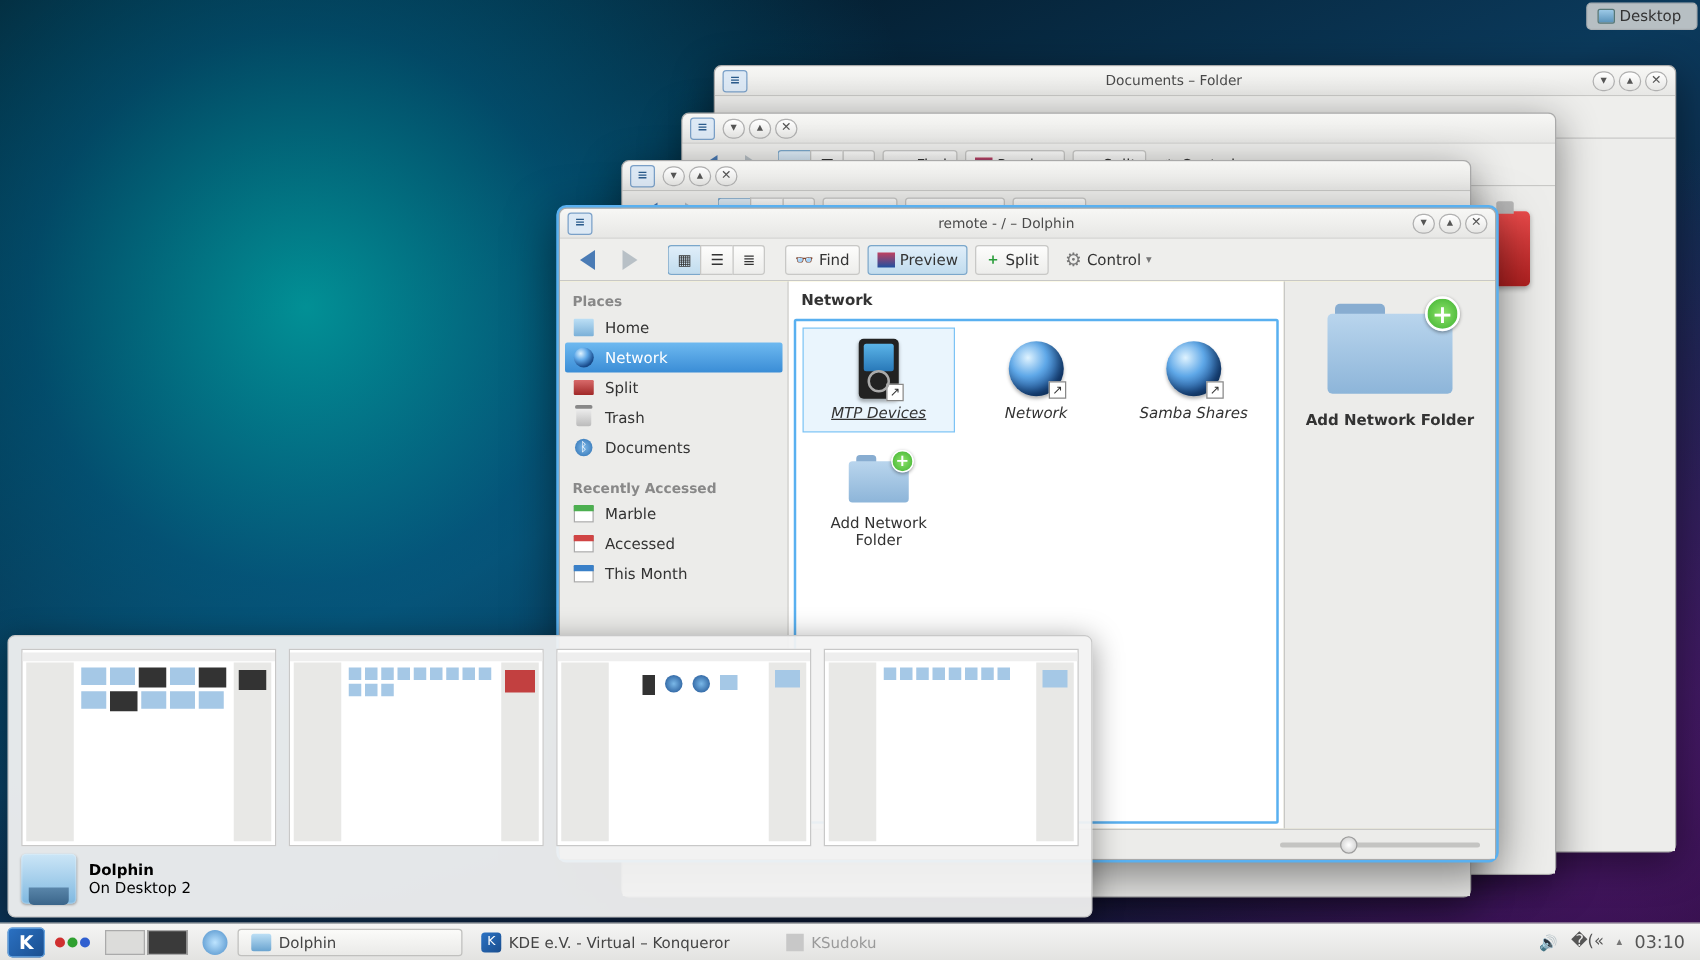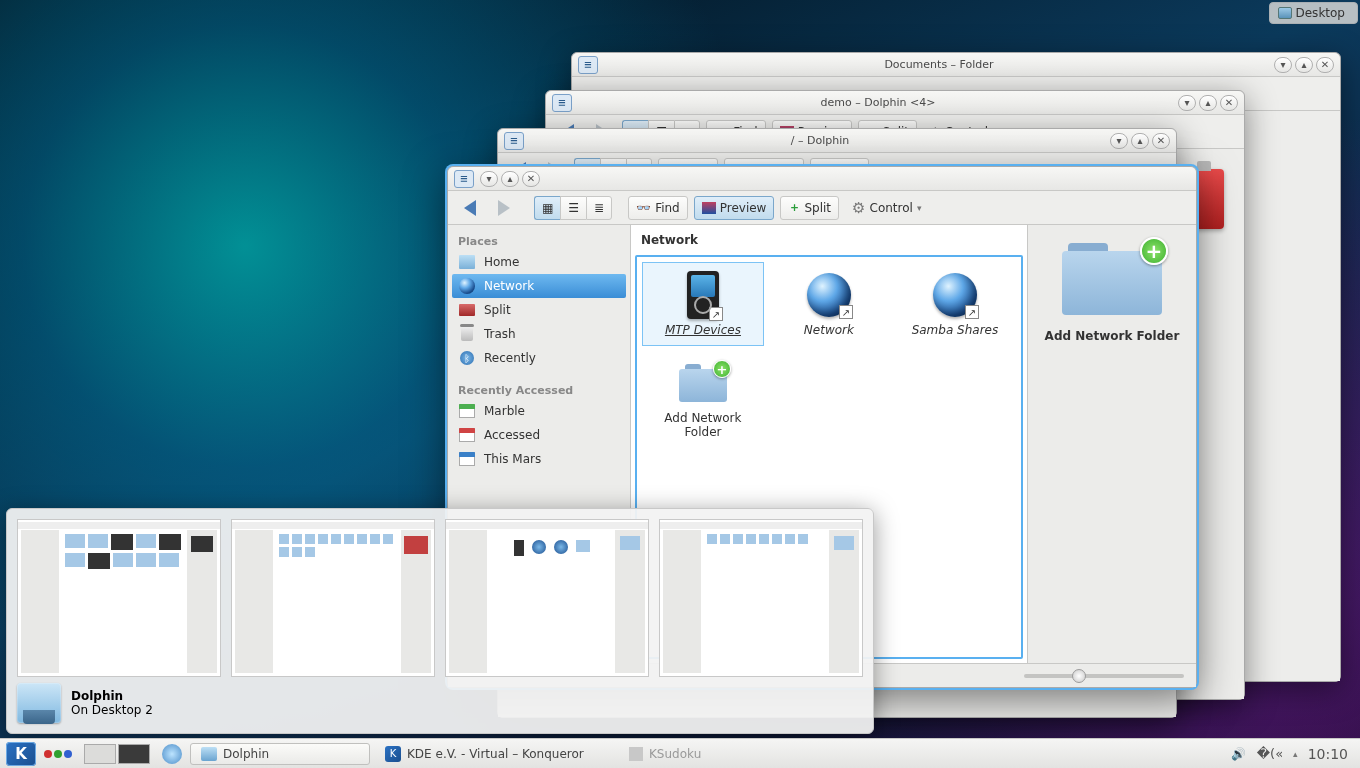--- a/index.html
+++ b/index.html
@@ -155,21 +155,20 @@
   </div>
   <div class="toolbar"></div>
   <div class="body">
       <div style="flex:1;background:#ededeb"></div>
     </div>
 </div>
 
 <div class="win" style="left:545px; top:90px; width:700px; height:610px;">
   <div class="titlebar">
     <span class="winicon">≡</span>
-    <span class="wintitle">demo – Dolphin &lt;4&gt;</span>
     <span class="winbtns">
       <span class="wbtn">▾</span>
       <span class="wbtn">▴</span>
       <span class="wbtn">✕</span>
     </span>
   </div>
   <div class="toolbar">
     <div class="navbtn">
         <div class="arrow left"></div>
       </div>
@@ -203,79 +202,79 @@
       <div style="width:50px;margin:20px 10px 0 0;">
         <div style="width:40px;height:60px;background:linear-gradient(#e84a4a,#b02020);border-radius:4px;position:relative;box-shadow:0 2px 4px rgba(0,0,0,0.3);">
           <div style="position:absolute;top:-8px;left:50%;transform:translateX(-50%);width:14px;height:10px;background:#b8b8b8;border-radius:2px 2px 0 0;"></div>
         </div>
       </div>
     </div>
   </div>
 </div>
 
 <div class="win" style="left:497px; top:128px; width:680px; height:590px;">
-  <div class="titlebar">
-    <span class="winicon">≡</span>
-    <span class="wintitle">/ – Dolphin</span>
-    <span class="winbtns">
-      <span class="wbtn">▾</span>
-      <span class="wbtn">▴</span>
-      <span class="wbtn">✕</span>
-    </span>
-  </div>
-  <div class="toolbar">
-    <div class="navbtn">
-        <div class="arrow left"></div>
-      </div>
-    <div class="navbtn">
-        <div class="arrow right"></div>
-      </div>
-    <div class="tgrp">
-      <div class="tbtn active">▦</div>
-      <div class="tbtn">☰</div>
-      <div class="tbtn">≣</div>
-    </div>
-    <div class="tbtn">
-        <span>👓</span>
-        <span>Find</span>
-      </div>
-    <div class="tbtn">
-        <span style="width:14px;height:12px;background:linear-gradient(#c04060,#2050a0);"></span>
-        <span>Preview</span>
-      </div>
-    <div class="tbtn">
-        <span style="color:#2a9d3a;font-weight:bold">＋</span>
-        <span>Split</span>
-      </div>
-    <div class="tbtn" style="border:none;background:none">
-        <span style="color:#777">⚙</span>
-        <span>Control</span>
-      </div>
-  </div>
-  <div class="body">
-      <div style="flex:1;background:#ededeb"></div>
-    </div>
-</div>
-
-<div class="win" style="left:447px; top:166px; width:750px; height:522px; box-shadow: 0 0 0 2px #59b0f0, 0 12px 40px rgba(0,0,0,0.5);">
   <div class="titlebar">
     <span class="winicon">≡</span>
     <span class="winbtns">
       <span class="wbtn">▾</span>
       <span class="wbtn">▴</span>
       <span class="wbtn">✕</span>
     </span>
   </div>
   <div class="toolbar">
     <div class="navbtn">
         <div class="arrow left"></div>
       </div>
     <div class="navbtn">
         <div class="arrow right"></div>
       </div>
+    <div class="tgrp">
+      <div class="tbtn active">▦</div>
+      <div class="tbtn">☰</div>
+      <div class="tbtn">≣</div>
+    </div>
+    <div class="tbtn">
+        <span>👓</span>
+        <span>Find</span>
+      </div>
+    <div class="tbtn">
+        <span style="width:14px;height:12px;background:linear-gradient(#c04060,#2050a0);"></span>
+        <span>Preview</span>
+      </div>
+    <div class="tbtn">
+        <span style="color:#2a9d3a;font-weight:bold">＋</span>
+        <span>Split</span>
+      </div>
+    <div class="tbtn" style="border:none;background:none">
+        <span style="color:#777">⚙</span>
+        <span>Control</span>
+      </div>
+  </div>
+  <div class="body">
+      <div style="flex:1;background:#ededeb"></div>
+    </div>
+</div>
+
+<div class="win" style="left:447px; top:166px; width:750px; height:522px; box-shadow: 0 0 0 2px #59b0f0, 0 12px 40px rgba(0,0,0,0.5);">
+  <div class="titlebar">
+    <span class="winicon">≡</span>
+    <span class="wintitle">remote - / – Dolphin</span>
+    <span class="winbtns">
+      <span class="wbtn">▾</span>
+      <span class="wbtn">▴</span>
+      <span class="wbtn">✕</span>
+    </span>
+  </div>
+  <div class="toolbar">
+    <div class="navbtn">
+        <div class="arrow left"></div>
+      </div>
+    <div class="navbtn">
+        <div class="arrow right"></div>
+      </div>
     <div style="width:4px"></div>
     <div class="tgrp">
       <div class="tbtn active">▦</div>
       <div class="tbtn">☰</div>
       <div class="tbtn">≣</div>
     </div>
     <div style="width:4px"></div>
     <div class="tbtn">
         <span>👓</span>
         <span>Find</span>
@@ -319,41 +318,41 @@
       <div class="pitem">
           <span class="pi">
             <span class="ic-trash"></span>
           </span>
           <span>Trash</span>
         </div>
       <div class="pitem">
           <span class="pi">
             <span class="ic-bt">ᛒ</span>
           </span>
-          <span>Recently</span>
+          <span>Documents</span>
         </div>
 
       <div class="panelhdr" style="margin-top:10px">Recently Accessed</div>
       <div class="pitem">
           <span class="pi">
             <span class="ic-cal t"></span>
           </span>
           <span>Marble</span>
         </div>
       <div class="pitem">
           <span class="pi">
             <span class="ic-cal y"></span>
           </span>
           <span>Accessed</span>
         </div>
       <div class="pitem">
           <span class="pi">
             <span class="ic-cal m"></span>
           </span>
-          <span>This Mars</span>
+          <span>This Month</span>
         </div>
     </div>
 
     <div class="main">
       <div class="loc">Network</div>
       <div class="iconview">
         <div class="icongrid">
           <div class="item sel">
             <div class="ithumb">
                 <div class="mtp">
@@ -520,15 +519,15 @@
   </div>
   <div class="task dim" style="min-width:160px">
     <span style="width:14px;height:14px;background:#c8c8c8"></span>
     <span>KSudoku</span>
   </div>
 
   <div class="tray">
     <span>🔊</span>
     <span style="font-size:13px">�(«</span>
     <span class="chev">▴</span>
-    <span class="clock">10:10</span>
+    <span class="clock">03:10</span>
   </div>
 </div>
 
 </body></html>

